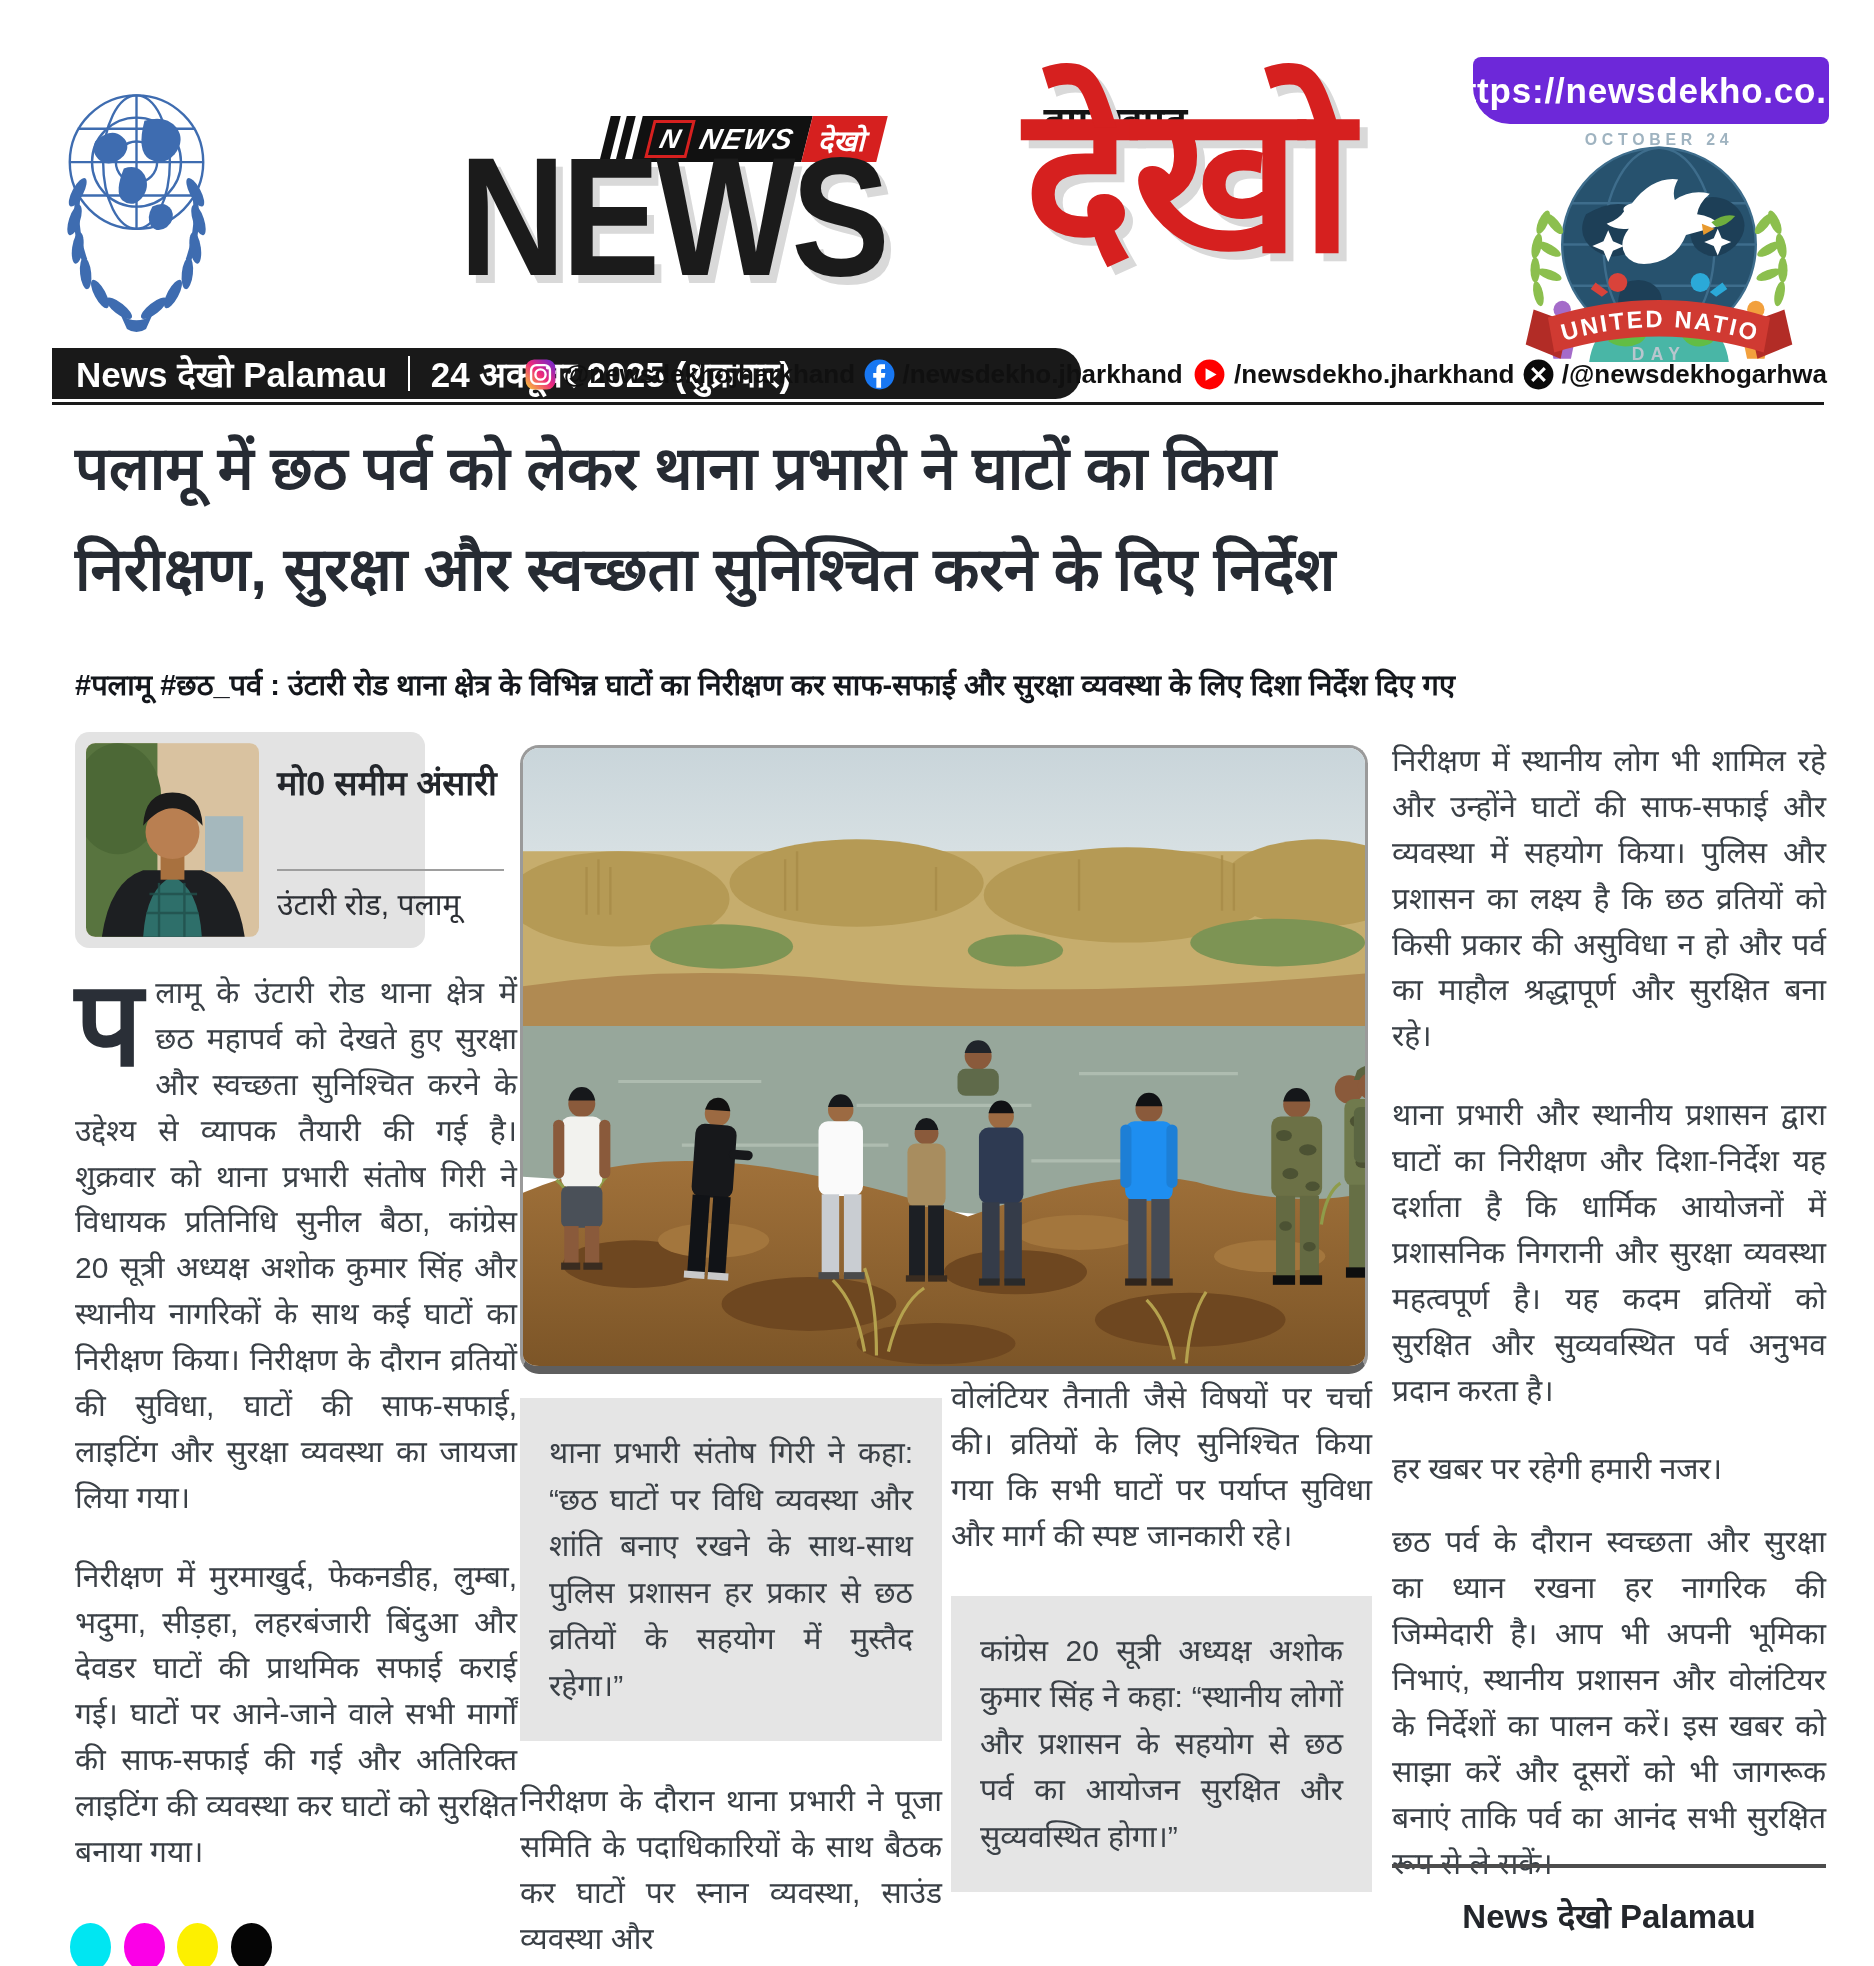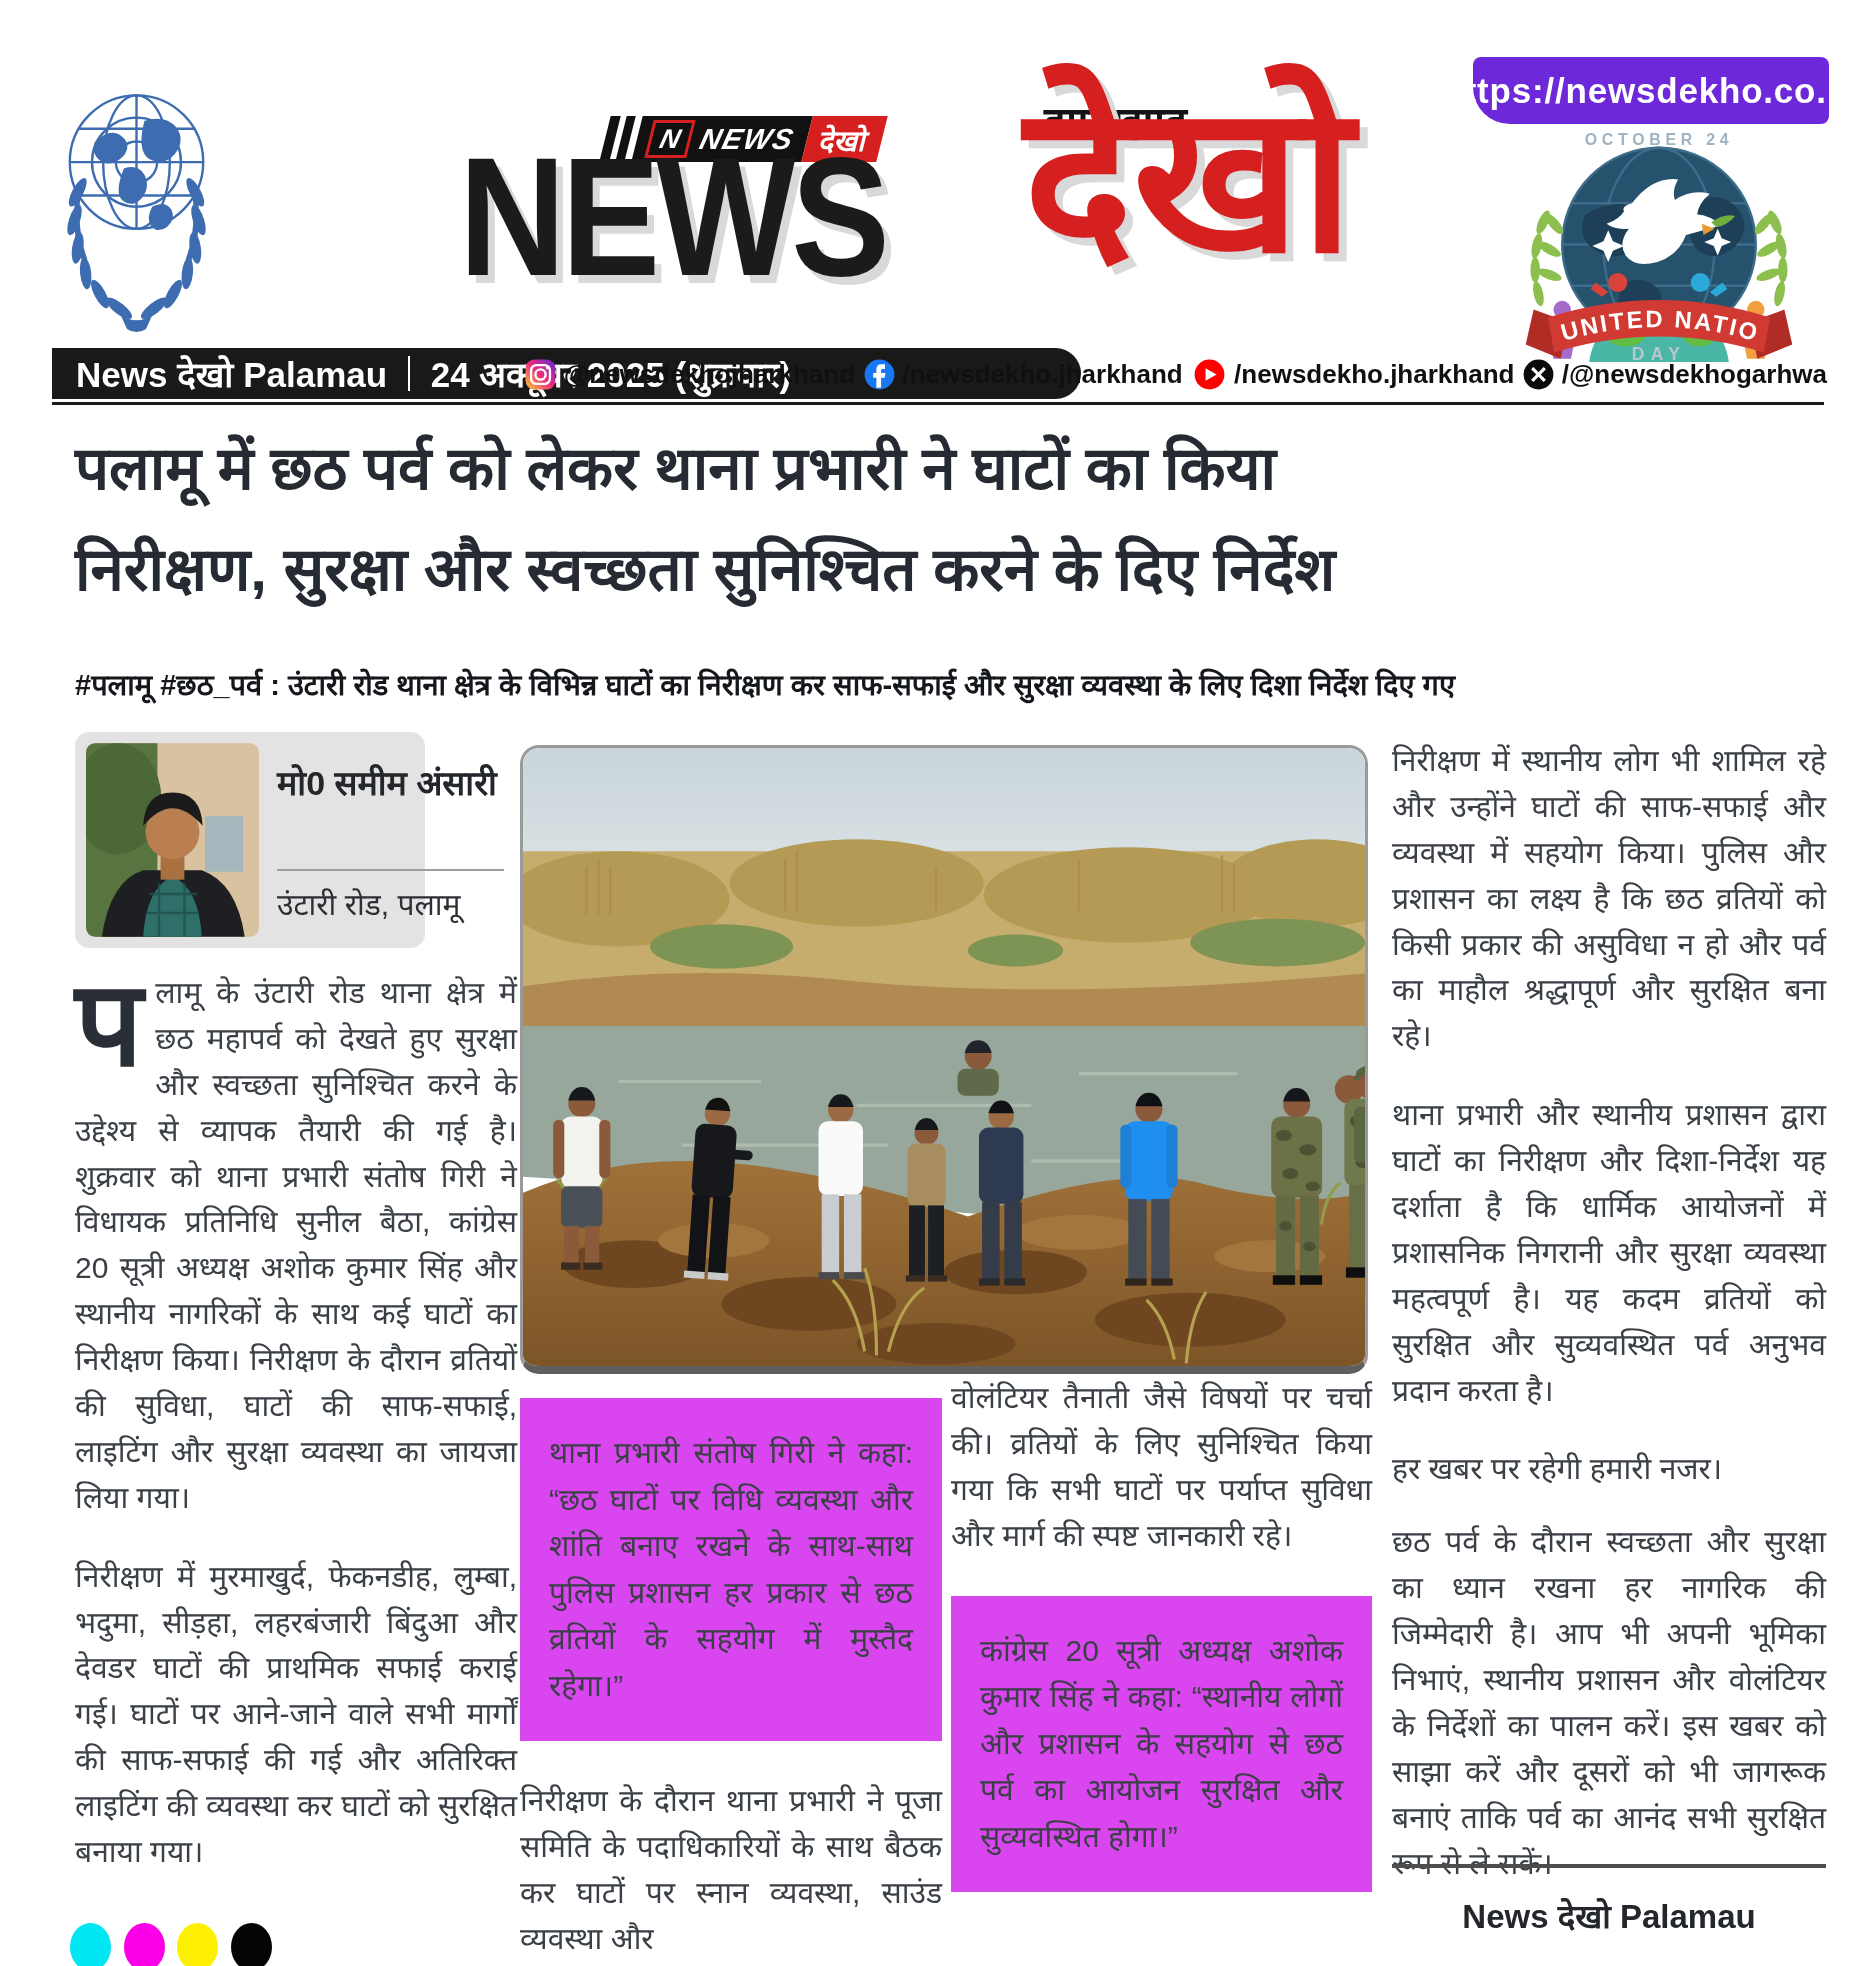--- a/index.html
+++ b/index.html
@@ -51,21 +51,21 @@
   
   .coltext{font-size:30px;line-height:1.53;text-align:justify;color:#3a4046;}
   .col1{left:75px;top:970px;width:442px;}
   .col2{left:520px;top:1398px;width:422px;}
   .col3{left:951px;top:1375px;width:421px;}
   .col4{left:1392px;top:738px;width:434px;}
   .para{margin:0 0 33px 0;}
   .para:last-child{margin-bottom:0;}
   .dropcap{float:left;font-size:119px;line-height:.78;font-weight:900;color:#2a2f37;
     padding:8px 12.7px 0 0;}
-  .quote-box{background:#d946ef;padding:32px 29px;font-size:30px;line-height:1.55;
+  .quote-box{background:#e5e5e5;padding:32px 29px;font-size:30px;line-height:1.55;
     text-align:justify;color:#3a4046;}
   .q-margin{margin-bottom:37px;}
 
   
   .main-photo{left:520px;top:745px;width:848px;height:629px;border-radius:19px;overflow:hidden;
     border:3.2px solid #9a9a9a;border-bottom:8px solid #5f5f5f;box-sizing:border-box;}
 
   
   .sig-rule{left:1392px;top:1864px;width:434px;height:4px;background:#4d4d4d;}
   .signature{left:1392px;top:1893px;width:434px;text-align:center;font-size:33px;font-weight:800;color:#23262b;}

